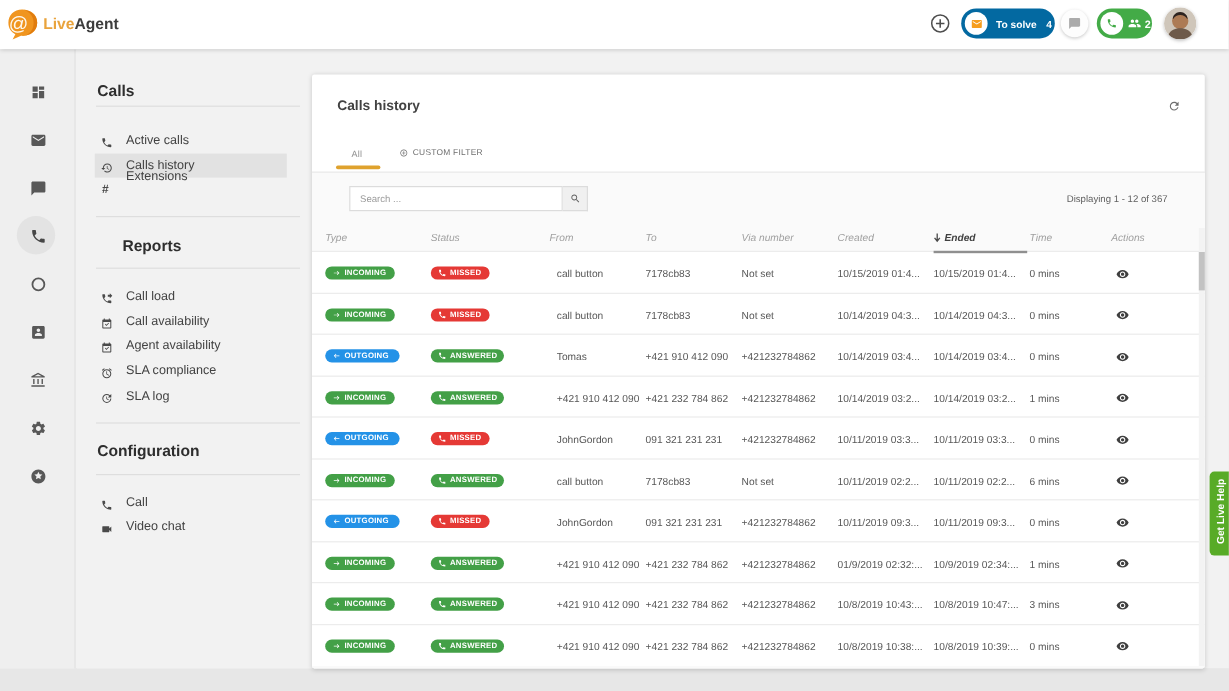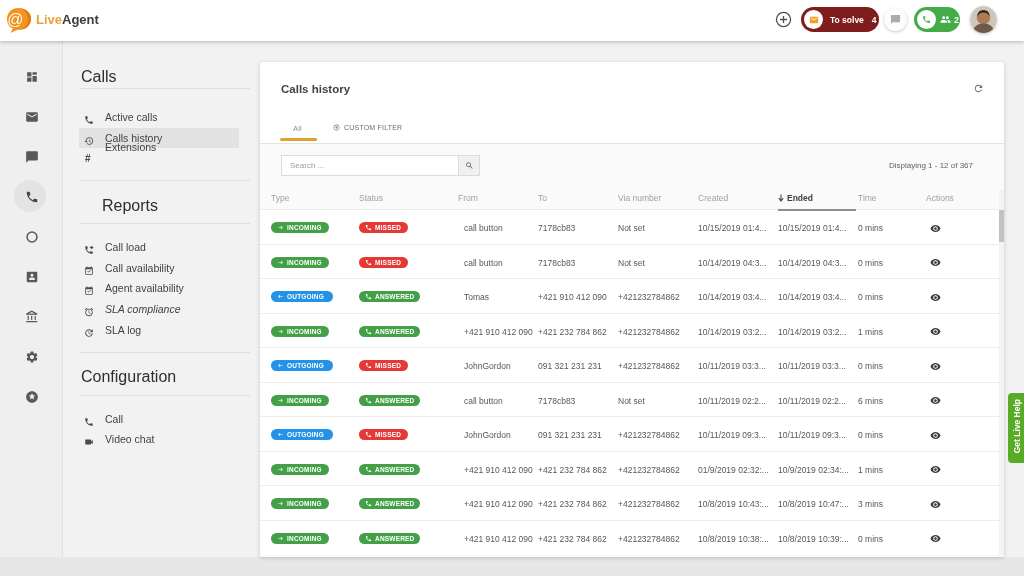--- a/index.html
+++ b/index.html
@@ -5,59 +5,59 @@
 * { margin:0; padding:0; box-sizing:border-box; }
 html,body { width:1024px; height:576px; overflow:hidden; font-family:"Liberation Sans", sans-serif; background:#e9e9e9; }
 
 
 #topbar { position:absolute; left:0; top:0; width:1024px; height:41px; background:#fff; box-shadow:0 1px 4px rgba(0,0,0,.25); z-index:50; }
 #logo { position:absolute; left:6px; top:7px; width:26px; height:27px; }
 #logotext { position:absolute; left:36px; top:12px; font-size:13px; font-weight:bold; color:#e9a33c; letter-spacing:0; }
 #logotext b { color:#3d3d3d; }
 #plusbtn { position:absolute; left:775px; top:11px; width:17px; height:17px; }
 .pill { position:absolute; top:7px; height:25px; border-radius:13px; display:flex; align-items:center; color:#fff; font-weight:bold; }
-#pill-orange { left:801px; width:78px; background:#7f1d1d; }
+#pill-orange { left:801px; width:78px; background:#0369a1; }
 #pill-green { left:914px; width:46px; background:#43ab47; }
 .pill .wcirc { width:19px; height:19px; border-radius:50%; background:#fff; margin-left:3px; display:flex; align-items:center; justify-content:center; }
 #chatbtn { position:absolute; left:884px; top:8px; width:23px; height:23px; border-radius:50%; background:#fdfdfd; box-shadow:0 1px 3px rgba(0,0,0,.22); display:flex; align-items:center; justify-content:center; }
 #avatar { position:absolute; left:970px; top:6px; width:27px; height:27px; border-radius:50%; overflow:hidden; box-shadow:0 1px 3px rgba(0,0,0,.25); }
 
 
 #workspace { position:absolute; left:0; top:41px; width:1024px; height:516px; background:#f2f2f2; }
 #botstrip { position:absolute; left:0; top:557px; width:1024px; height:19px; background:#e7e7e7; }
 #rail { position:absolute; left:0; top:41px; width:63px; height:516px; background:#efefef; border-right:1px solid #e1e1e1; }
 .railic { position:absolute; left:0; width:63px; text-align:center; } .railic svg { width:14px; height:14px; }
 #railsel { position:absolute; left:14px; top:180px; width:32px; height:32px; border-radius:50%; background:#e3e3e3; }
 
 
 #sidenav { position:absolute; left:64px; top:41px; width:196px; height:516px; background:#f2f2f2; font-size:10.5px; color:#3f3f3f; }
-.navhead { position:absolute; left:17px; font-weight:normal; font-size:16px; color:#2e2e2e; }
+.navhead { position:absolute; left:17px; font-weight:bold; font-size:13px; color:#2e2e2e; }
 .navhr { position:absolute; left:16px; width:170px; border-top:1px solid #dedede; }
 .navitem { position:absolute; left:41px; font-size:10.5px; color:#424242; }
 .navico { position:absolute; left:20px; }
 #navsel { position:absolute; left:79px; top:127.5px; width:160px; height:20px; background:#e2e2e2; }
 
 
 #card { position:absolute; left:260px; top:62px; width:744px; height:495px; background:#fff; border-radius:2px; box-shadow:0 1px 4px rgba(0,0,0,.18); }
 #cardtitle { position:absolute; left:21px; top:21px; font-size:11.5px; font-weight:bold; color:#424242; }
 #refresh { position:absolute; left:713px; top:21px; }
 .tab { position:absolute; top:62px; font-size:7.5px; color:#6e6e6e; letter-spacing:.2px; }
 #tab-all { left:33px; color:#8f8f8f; }
 #tabline { position:absolute; left:0; top:81px; width:744px; border-top:1px solid #e4e4e4; }
 #tabsel { position:absolute; left:20px; top:75.5px; width:37px; height:3px; background:#dfa22d; border-radius:2px; }
 #cardbody { position:absolute; left:0; top:82px; width:744px; height:413px; background:#fafafa; border-radius:0 0 2px 2px; }
 
-#searchwrap { position:absolute; left:21px; top:11px; height:21px; display:flex; }
+#searchwrap { position:absolute; left:31px; top:11px; height:21px; display:flex; }
 #searchbox { width:178px; height:21px; background:#fff; border:1px solid #dcdcdc; font-size:8px; color:#9b9b9b; line-height:20px; padding-left:8px; }
 #searchbtn { width:21px; height:21px; background:#f0f0f0; border:1px solid #dcdcdc; border-left:none; display:flex; align-items:center; justify-content:center; }
 #displaying { position:absolute; right:31px; top:17px; font-size:8px; color:#5f5f5f; }
 
 
 #thead { position:absolute; left:0; top:45px; width:744px; height:25px; font-size:8.5px; color:#9f9f9f; }
-.th { position:absolute; top:3.5px; }
+.th { position:absolute; top:3.5px;font-style:italic; }
 #th-ended { color:#404040; font-weight:bold; }
 #endline { position:absolute; left:518px; top:64.5px; width:78px; height:2px; background:#8f8f8f; z-index:6; }
 #rows { position:absolute; left:0; top:65px; width:744px; }
 .row { position:absolute; left:0; width:744px; height:35px; background:#fff; border-top:1px solid #ececec; font-size:8.5px; color:#575757; }
 .cell { position:absolute; top:13px; white-space:nowrap; }
 .c1{left:11px; top:12px;} .c2{left:99px; top:12px;} .c3{left:204px;} .c4{left:278px;} .c5{left:358px;} .c6{left:438px;} .c7{left:518px;} .c8{left:598px;} .c9{left:670px; top:12.5px;}
 .badge { display:inline-flex; align-items:center; height:11px; border-radius:6px; color:#fff; font-size:6.5px; font-weight:bold; letter-spacing:.2px; padding:0 6px; }
 .b-in { background:#43a047; width:58px; }
 .b-out { background:#2492e7; width:62px; }
 .b-miss { background:#e53935; width:49px; }
@@ -187,21 +187,21 @@
         <path d="M19 3h-1V1h-2v2H8V1H6v2H5c-1.1 0-2 .9-2 2v14c0 1.1.9 2 2 2h14c1.1 0 2-.9 2-2V5c0-1.1-.9-2-2-2zm0 16H5V8h14v11zm-2.47-8.47l-1.06-1.06-4.24 4.24-2.12-2.12-1.06 1.06 3.18 3.18 5.3-5.3z"></path>
       </svg></div>
   <div class="navitem" style="top:221px;">Call availability</div>
   <div class="navico" style="top:241px;"><svg width="10" height="10" viewBox="0 0 24 24" fill="#4a4a4a">
         <path d="M19 3h-1V1h-2v2H8V1H6v2H5c-1.1 0-2 .9-2 2v14c0 1.1.9 2 2 2h14c1.1 0 2-.9 2-2V5c0-1.1-.9-2-2-2zm0 16H5V8h14v11zm-2.47-8.47l-1.06-1.06-4.24 4.24-2.12-2.12-1.06 1.06 3.18 3.18 5.3-5.3z"></path>
       </svg></div>
   <div class="navitem" style="top:241px;">Agent availability</div>
   <div class="navico" style="top:262px;"><svg width="10" height="10" viewBox="0 0 24 24" fill="#4a4a4a">
         <path d="M22 5.72l-4.6-3.86-1.29 1.53 4.6 3.86L22 5.72zM7.88 3.39L6.6 1.86 2 5.71l1.29 1.53 4.59-3.85zM12.5 8H11v6l4.75 2.85.75-1.23-4-2.37V8zM12 4c-4.97 0-9 4.03-9 9s4.02 9 9 9c4.97 0 9-4.03 9-9s-4.03-9-9-9zm0 16c-3.87 0-7-3.13-7-7s3.13-7 7-7 7 3.13 7 7-3.13 7-7 7z"></path>
       </svg></div>
-  <div class="navitem" style="top:262px;font-style:italic;">SLA compliance</div>
+  <div class="navitem" style="top:262px;">SLA compliance</div>
   <div class="navico" style="top:283px;"><svg width="10" height="10" viewBox="0 0 24 24" fill="#4a4a4a">
         <path d="M21 10.12h-6.78l2.74-2.82c-2.73-2.7-7.15-2.8-9.88-.1-2.73 2.71-2.73 7.08 0 9.79s7.15 2.71 9.88 0C18.32 15.65 19 14.08 19 12.1h2c0 1.98-.88 4.55-2.64 6.29-3.51 3.48-9.21 3.48-12.72 0-3.5-3.47-3.53-9.11-.02-12.58s9.14-3.47 12.65 0L21 3v7.12zM12.5 8v4.25l3.5 2.08-.72 1.21L11 13V8h1.5z"></path>
       </svg></div>
   <div class="navitem" style="top:283px;">SLA log</div>
   <div class="navhr" style="top:311px;"></div>
   <div class="navhead" style="top:327px;">Configuration</div>
   <div class="navhr" style="top:354px;"></div>
   <div class="navico" style="top:372px;"><svg width="10" height="10" viewBox="0 0 24 24" fill="#4a4a4a">
         <path d="M6.62 10.79c1.44 2.83 3.76 5.14 6.59 6.58l2.2-2.2c.27-.27.67-.36 1.02-.24 1.12.37 2.33.57 3.57.57.55 0 1 .45 1 1V20c0 .55-.45 1-1 1-9.39 0-17-7.61-17-17 0-.55.45-1 1-1h3.5c.55 0 1 .45 1 1 0 1.25.2 2.45.57 3.57.11.35.03.74-.25 1.02l-2.2 2.2z"></path>
       </svg></div>

